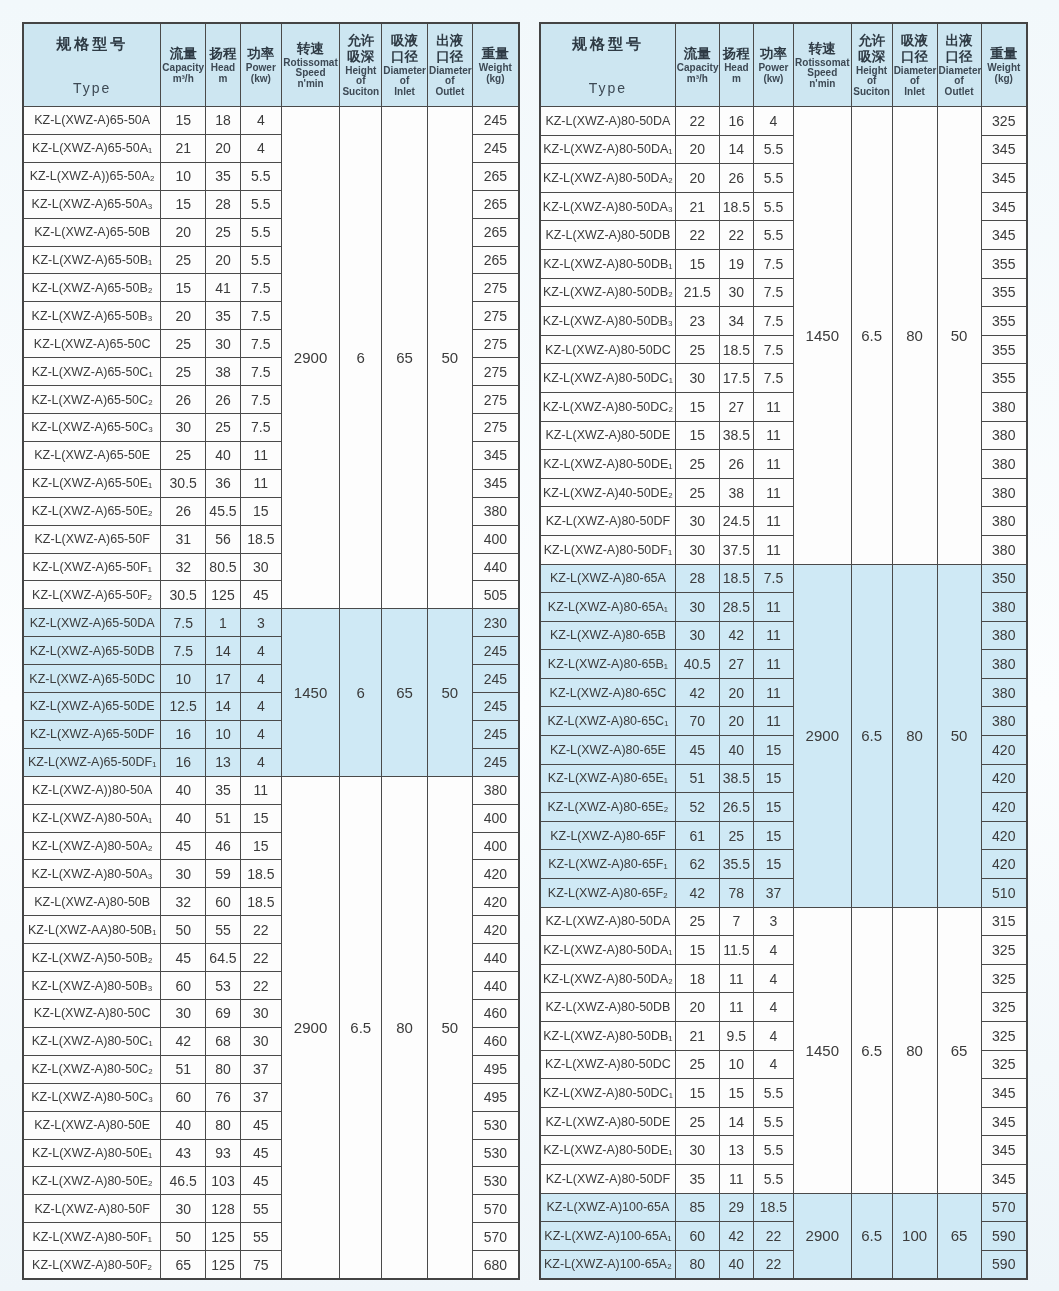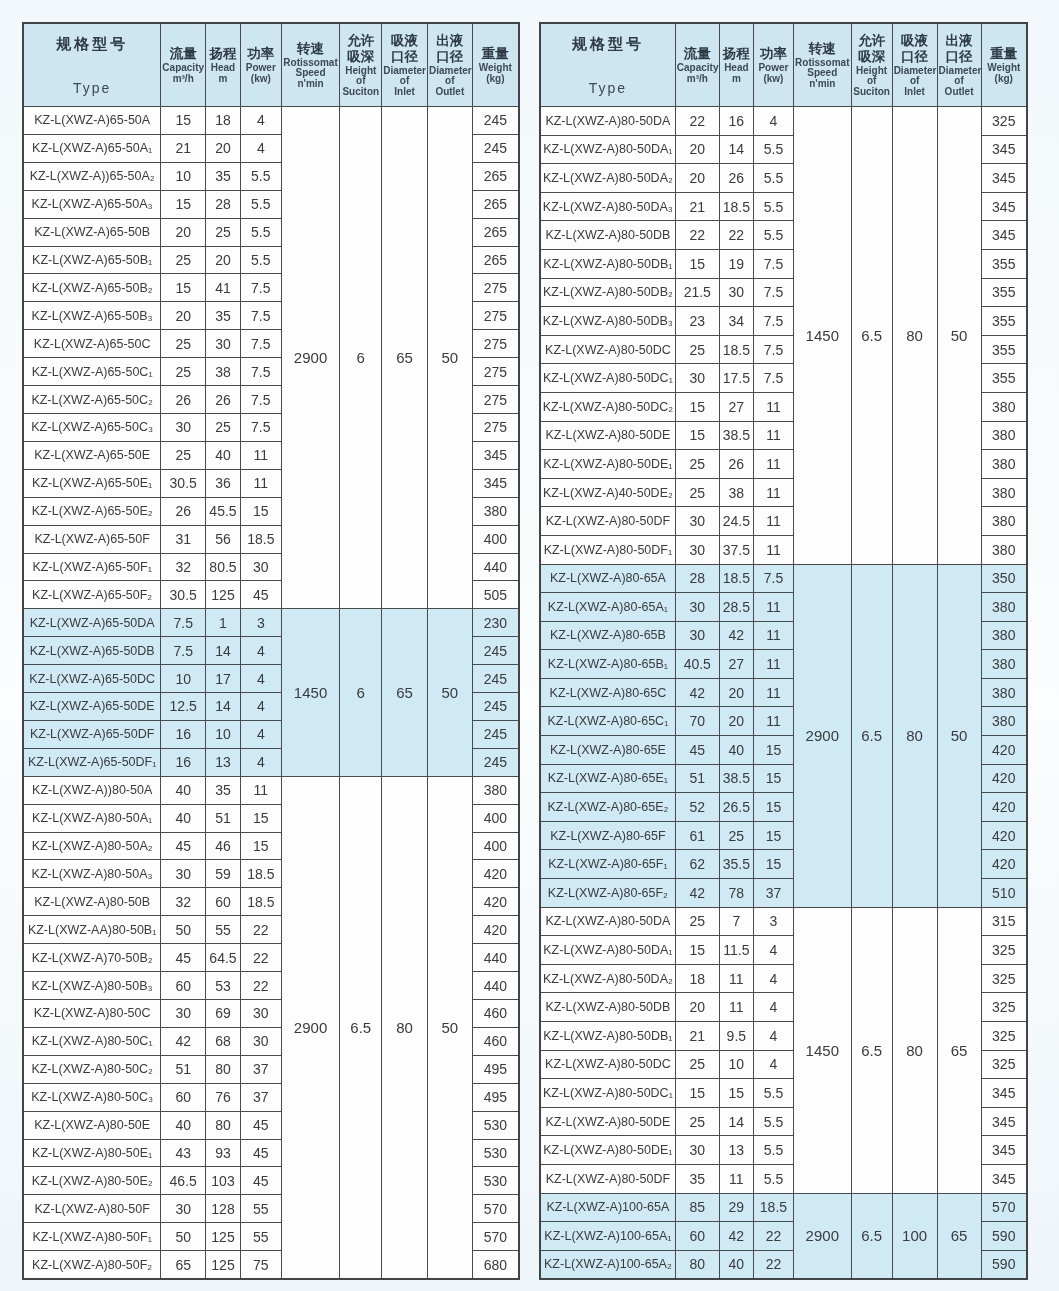--- a/index.html
+++ b/index.html
@@ -339,21 +339,21 @@
             <td>420</td>
           </tr>
           <tr>
             <td class="type-cell">KZ-L(XWZ-AA)80-50B₁</td>
             <td>50</td>
             <td>55</td>
             <td>22</td>
             <td>420</td>
           </tr>
           <tr>
-            <td class="type-cell">KZ-L(XWZ-A)70-50B₂</td>
+            <td class="type-cell">KZ-L(XWZ-A)50-50B₂</td>
             <td>45</td>
             <td>64.5</td>
             <td>22</td>
             <td>440</td>
           </tr>
           <tr>
             <td class="type-cell">KZ-L(XWZ-A)80-50B₃</td>
             <td>60</td>
             <td>53</td>
             <td>22</td>

